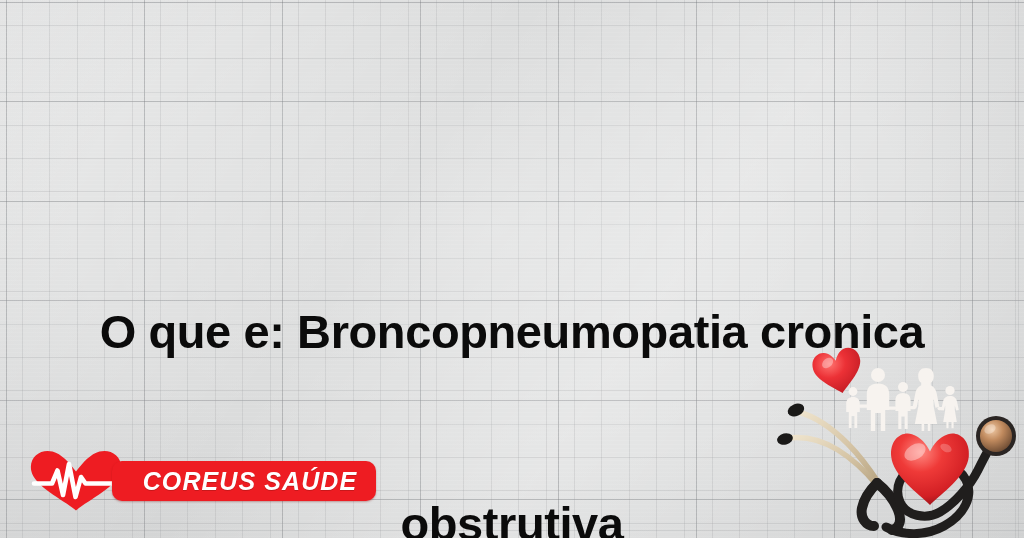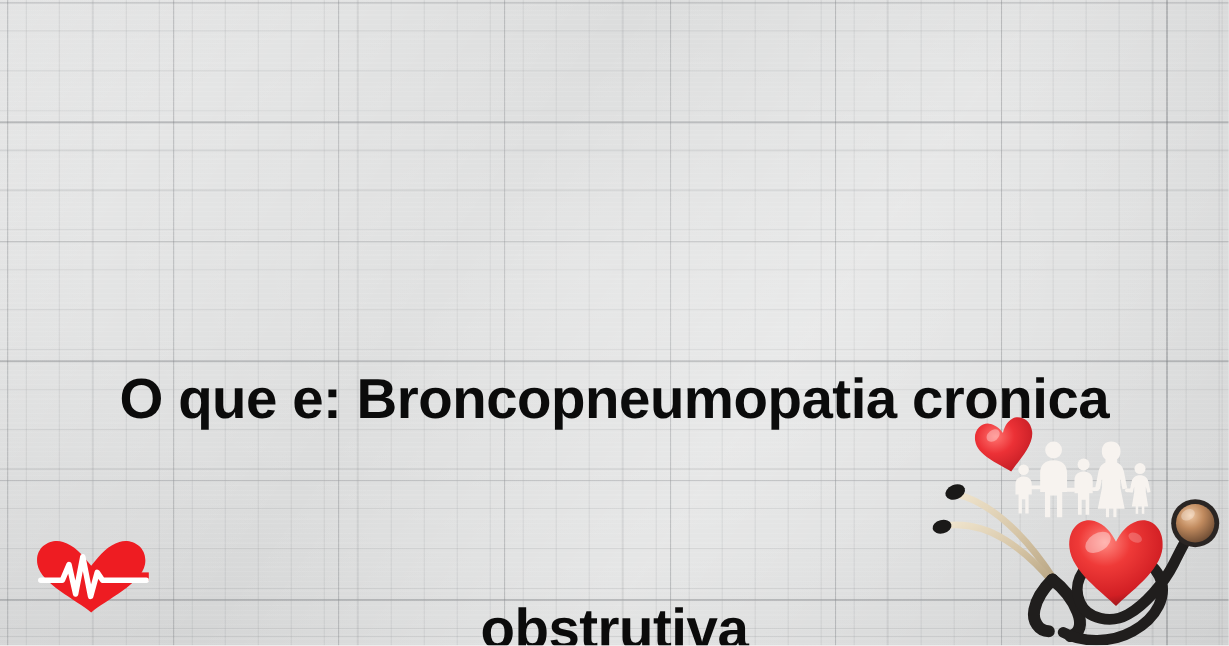--- a/index.html
+++ b/index.html
@@ -159,20 +159,23 @@
     <div id="brand-connector"></div>
 
     <svg id="brand-heart" viewBox="0 0 96 62">
       <path d="M48 60.5 C 36 50 6 36.5 3.2 20.5 C 0.6 6.2 13.5 -1.5 24.5 1.6
                C 33.5 4.1 40.5 12 48 21.5 C 55.5 12 62.5 4.1 71.5 1.6
                C 82.5 -1.5 95.4 6.2 92.8 20.5 C 90 36.5 60 50 48 60.5 Z" fill="#ee1c22"></path>
 
       <path d="M6 33.5 H 24 L 29.5 20.5 L 35 45 L 41 14 L 47.5 47 L 53 27 L 57.5 33.5 H 94" fill="none" stroke="#ffffff" stroke-width="4.6" stroke-linecap="round" stroke-linejoin="round"></path>
     </svg>
 
+    <div id="brand-badge">
+      <div id="brand-badge-text">COREUS SAÚDE</div>
+    </div>
   </div>
 
   <div id="medical-art">
 
     <svg id="small-heart" viewBox="0 0 52 50">
       <defs>
         <radialGradient id="shGrad" cx="36%" cy="28%" r="78%">
           <stop offset="0%" stop-color="#ff7470"></stop>
           <stop offset="42%" stop-color="#ec3136"></stop>
           <stop offset="100%" stop-color="#bf1a22"></stop>

